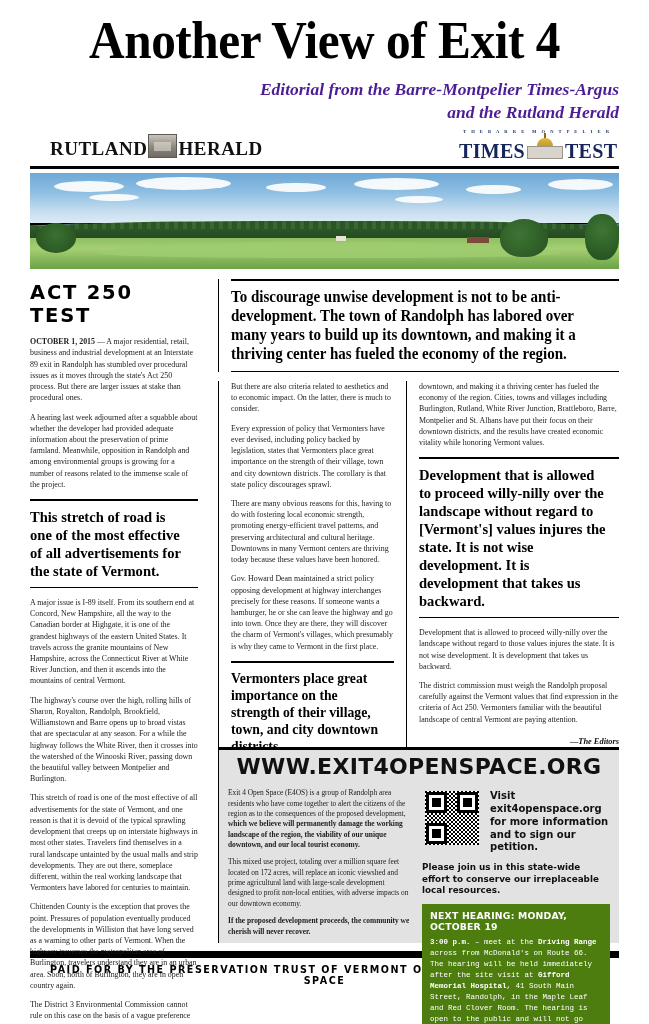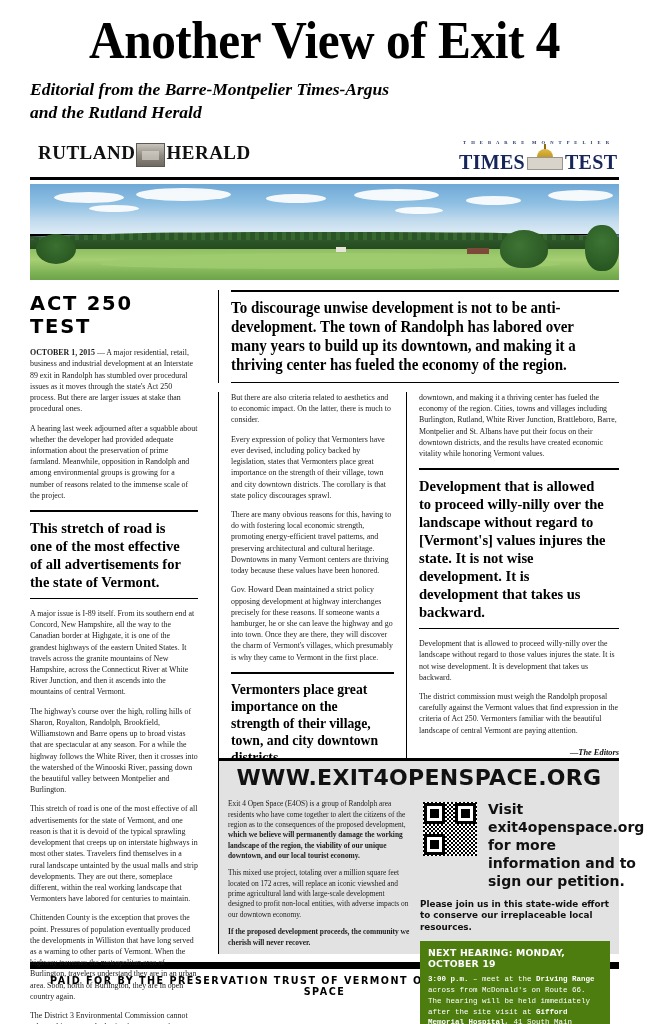--- a/index.html
+++ b/index.html
@@ -35,37 +35,37 @@
     color: #000;
     margin: 0;
     transform: scaleX(0.93);
   }
   .subtitle {
     font-family: "Liberation Serif", serif;
     font-style: italic;
     font-weight: bold;
     font-size: 17.5px;
     line-height: 1.32;
-    text-align: left;
-    color: #000000;
-    margin: 11px 0 15px 0;
+    text-align: right;
+    color: #4c1d95;
+    margin: 11px 0 4px 0;
   }
   .logo-row {
     position: relative;
     height: 34px;
     margin-top: 1px;
   }
 
   
   .rutland-logo {
     position: absolute;
-    left: 8px;
+    left: 20px;
     top: 4px;
     display: flex;
-    align-items: flex-start;
+    align-items: flex-end;
     height: 26px;
   }
   .rh-word {
     font-family: "Liberation Serif", serif;
     font-weight: bold;
     font-size: 19px;
     letter-spacing: 0.5px;
     color: #111;
     line-height: 1;
     position: relative;
@@ -415,21 +415,21 @@
     position: absolute;
     left: 3px; top: 3px; right: 3px; bottom: 3px;
     background: #000;
   }
   .qr .eye.tl { left: 1px; top: 1px; }
   .qr .eye.tr { right: 1px; top: 1px; }
   .qr .eye.bl { left: 1px; bottom: 1px; }
   .qr-caption {
     font-family: "DejaVu Sans", sans-serif;
     font-weight: bold;
-    font-size: 14px;
+    font-size: 10px;
     line-height: 1.28;
     color: #111;
     padding-top: 2px;
   }
   .join-line {
     font-family: "DejaVu Sans", sans-serif;
     font-weight: bold;
     font-size: 8.8px;
     line-height: 1.3;
     color: #111;

